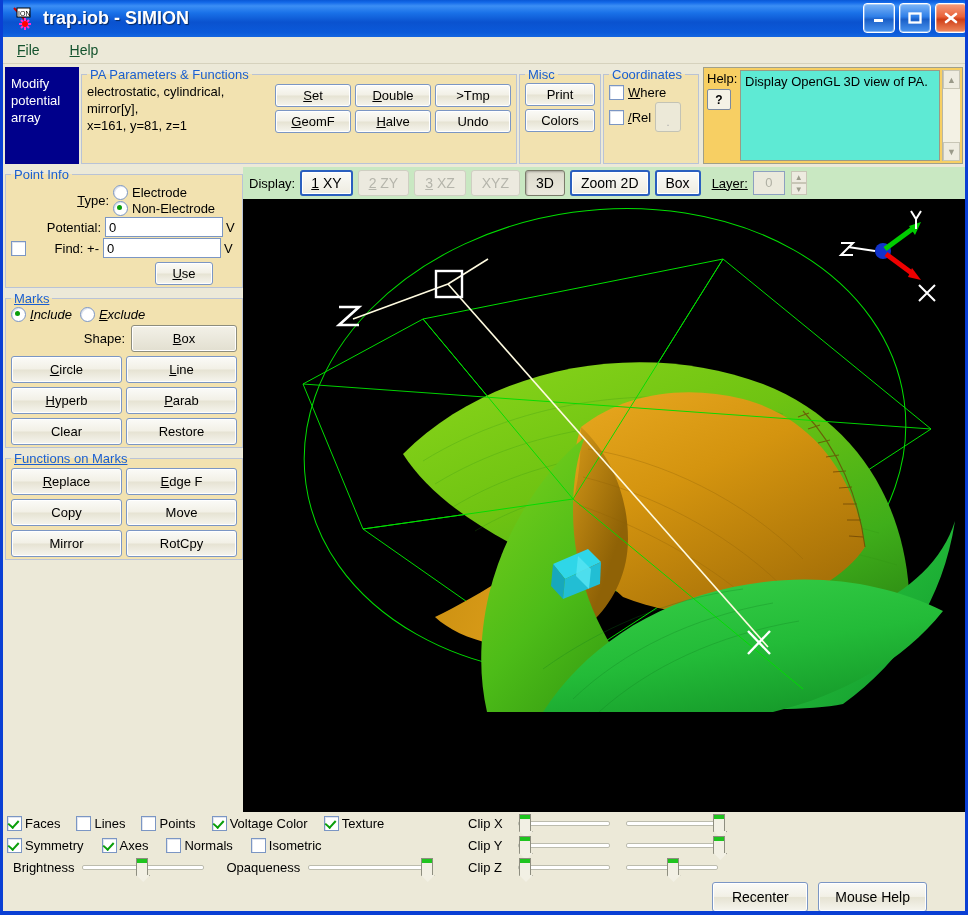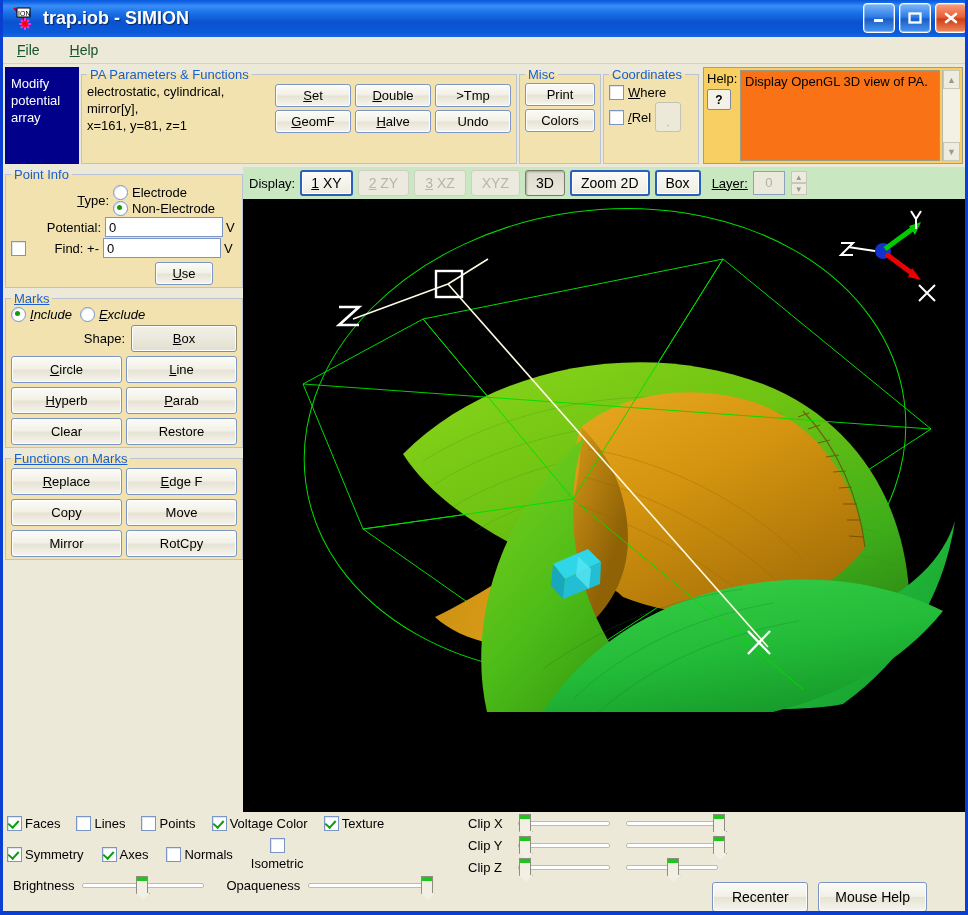--- a/index.html
+++ b/index.html
@@ -86,21 +86,21 @@
     flex:1;display:flex;border:1px solid #a0a08a;background:#f7cf63;
     margin-left:2px;box-sizing:border-box;
   }
   .help-lab{width:36px;padding:3px 2px 0 3px;font-size:13px;box-sizing:border-box;}
   .help-qbtn{
     width:22px;height:19px;border:1px solid #7b8aa0;background:#f4f2e6;
     font-size:12px;font-weight:bold;display:flex;align-items:center;
     justify-content:center;margin-top:3px;border-radius:2px;
   }
   .help-body{
-    flex:1;background:#f97316;border:1px solid #9a9a86;margin:2px 2px 2px 0;
+    flex:1;background:#5eead4;border:1px solid #9a9a86;margin:2px 2px 2px 0;
     font-size:13px;line-height:17px;padding:2px 4px;position:relative;box-sizing:border-box;
   }
   .help-sb{
     width:17px;background:#f3f1e4;border-left:1px solid #b8b6a4;
     display:flex;flex-direction:column;justify-content:space-between;
     margin:2px 2px 2px 0;
   }
   .sb-arrow{
     height:17px;border:1px solid #c8c6b6;background:#eeece0;
     display:flex;align-items:center;justify-content:center;color:#9a9a8a;font-size:9px;
@@ -570,21 +570,21 @@
           <span>Symmetry</span>
           </span>
         <span style="display:flex;align-items:center;gap:3px;margin-right:14px;">
           <span class="cbx on"></span>
           <span>Axes</span>
           </span>
         <span style="display:flex;align-items:center;gap:3px;margin-right:14px;">
           <span class="cbx"></span>
           <span>Normals</span>
           </span>
-        <span style="display:flex;align-items:center;gap:3px;flex-direction:column;">
+        <span style="display:flex;align-items:center;gap:3px;">
           <span class="cbx"></span>
           <span>Isometric</span>
           </span>
       </div>
       <div class="sliderow">
         <span style="padding-left:6px;">Brightness</span>
         <span class="strack" style="width:120px;">
           <span class="sthumb" style="left:44%;"></span>
         </span>
         <span style="margin-left:14px;">Opaqueness</span>

